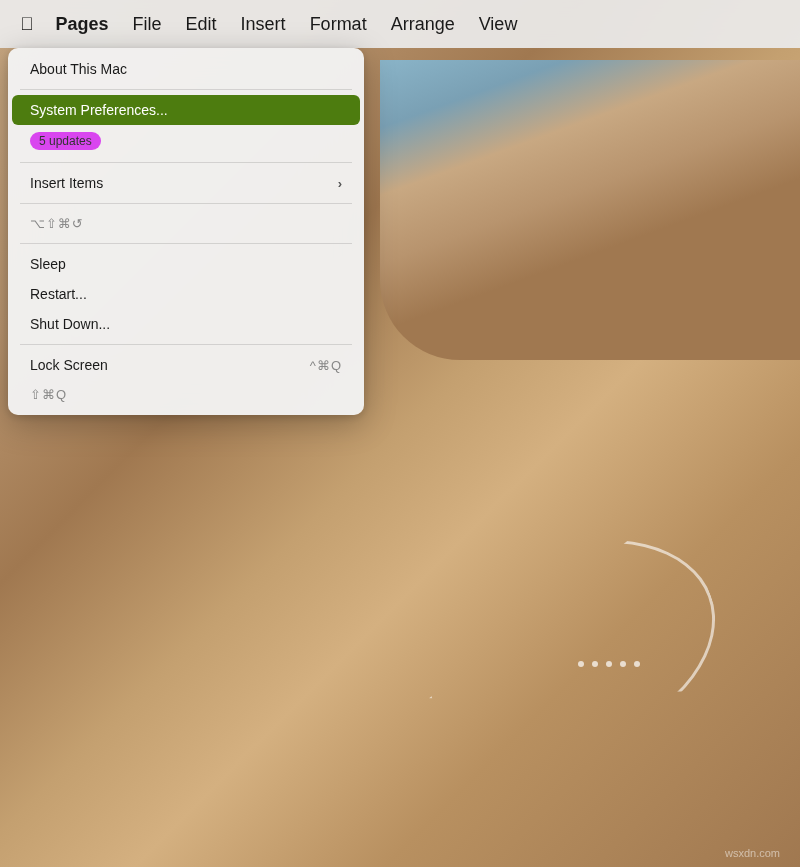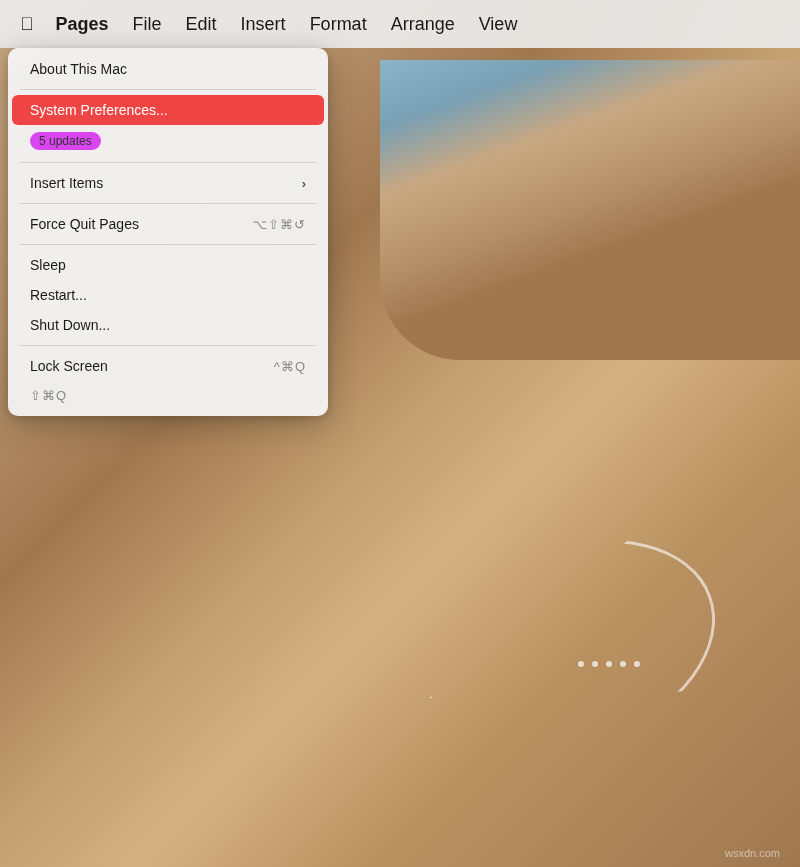--- a/index.html
+++ b/index.html
@@ -117,21 +117,21 @@
 
     .menubar-item.bold {
       font-weight: 600;
     }
 
     
     .apple-menu {
       position: absolute;
       top: 48px;
       left: 8px;
-      width: 320px;
+      width: 356px;
       background: rgba(242, 242, 242, 0.96);
       backdrop-filter: blur(30px);
       border-radius: 10px;
       box-shadow: 0 8px 32px rgba(0,0,0,0.25), 0 2px 8px rgba(0,0,0,0.15);
       padding: 6px 0;
       z-index: 200;
     }
 
     .menu-item {
       display: flex;
@@ -140,21 +140,21 @@
       padding: 7px 18px;
       font-size: 14px;
       color: #1a1a1a;
       cursor: pointer;
       border-radius: 6px;
       margin: 0 4px;
       user-select: none;
     }
 
     .menu-item.highlighted {
-      background: #ef4444;
+      background: #4d7c0f;
       color: white;
       border-radius: 6px;
     }
 
     .menu-item .shortcut {
       color: #888;
       font-size: 13px;
       letter-spacing: 1px;
     }
 
@@ -229,21 +229,20 @@
   <div class="menu-separator"></div>
 
   <div class="menu-item">
     <span class="menu-item-label">Insert Items</span>
     <span class="chevron">›</span>
   </div>
 
   <div class="menu-separator"></div>
 
   <div class="menu-item">
-    <span class="menu-item-label">Force Quit Pages</span>
     <span class="shortcut">⌥⇧⌘↺</span>
   </div>
 
   <div class="menu-separator"></div>
 
   <div class="menu-item">
     <span class="menu-item-label">Sleep</span>
   </div>
 
   <div class="menu-item">

